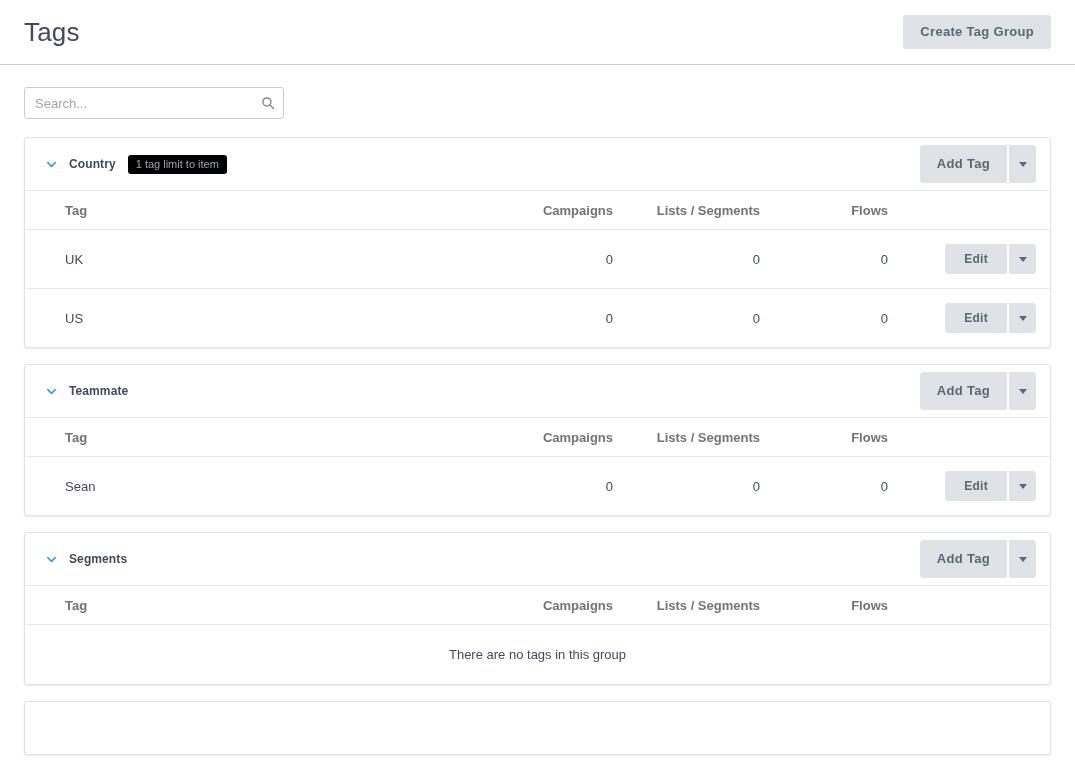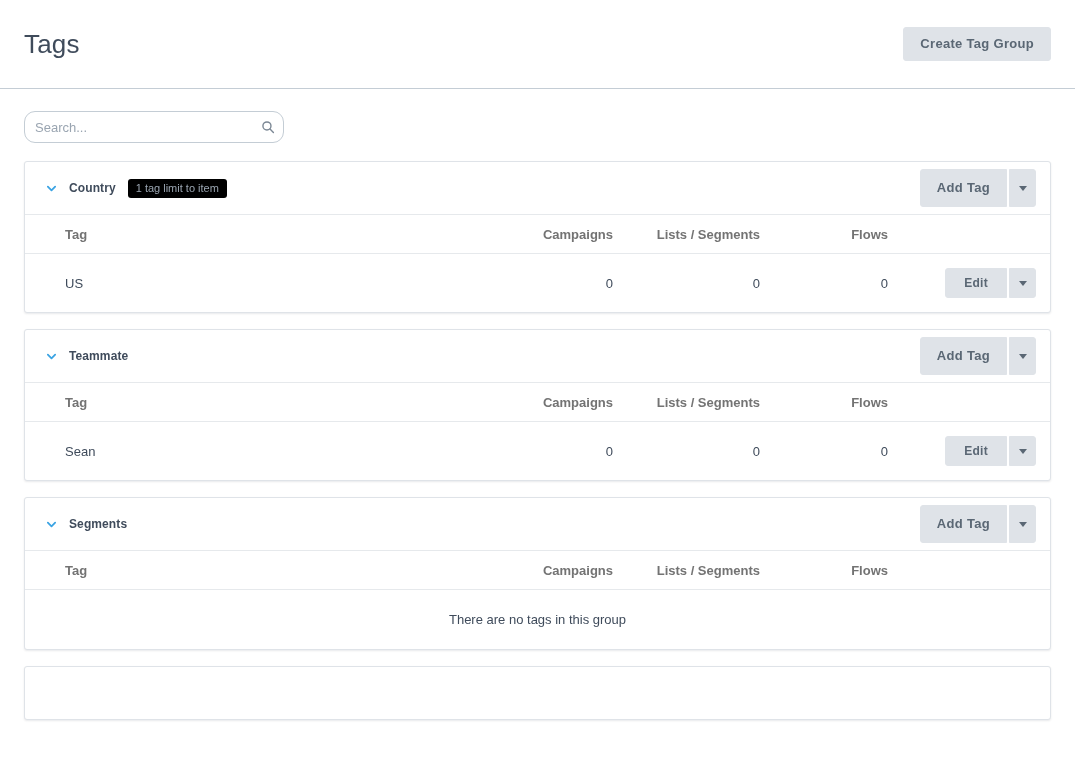--- a/index.html
+++ b/index.html
@@ -7,21 +7,21 @@
     margin: 0; padding: 0;
     width: 1075px; height: 779px;
     background: #ffffff;
     font-family: "Liberation Sans", sans-serif;
     color: #3f4b5b;
     overflow: hidden;
   }
 
   
   .page-header {
-    height: 89px;
+    height: 65px;
     border-bottom: 1px solid #c4cdd5;
     display: flex;
     align-items: center;
     justify-content: space-between;
     padding: 0 24px 0 24px;
     position: relative;
   }
   .page-title {
     font-size: 26px;
     font-weight: 400;
@@ -55,21 +55,21 @@
   }
   .search-box {
     position: relative;
     width: 260px;
     height: 32px;
   }
   .search-input {
     width: 100%;
     height: 32px;
     border: 1px solid #c4cdd5;
-    border-radius: 11px;
+    border-radius: 3px;
     padding: 0 28px 0 10px;
     font-family: "Liberation Sans", sans-serif;
     font-size: 13px;
     color: #3f4b5b;
     background: #fff;
     outline: none;
   }
   .search-input::placeholder { color: #9aa5b1; }
   .search-icon {
     position: absolute;
@@ -225,20 +225,30 @@
         <thead>
           <tr>
             <th class="col-tag">Tag</th>
             <th class="col-num">Campaigns</th>
             <th class="col-num2">Lists / Segments</th>
             <th class="col-num3">Flows</th>
             <th class="col-act"></th>
           </tr>
         </thead>
         <tbody>
+          <tr>
+            <td class="col-tag">UK</td>
+            <td class="col-num">0</td>
+            <td class="col-num2">0</td>
+            <td class="col-num3">0</td>
+            <td class="col-act"><div class="split-btn">
+                <button class="btn btn-sm btn-edit btn-main">Edit</button>
+                <button class="btn btn-sm btn-caret"><span class="caret"></span></button>
+              </div></td>
+          </tr>
           <tr>
             <td class="col-tag">US</td>
             <td class="col-num">0</td>
             <td class="col-num2">0</td>
             <td class="col-num3">0</td>
             <td class="col-act"><div class="split-btn">
                 <button class="btn btn-sm btn-edit btn-main">Edit</button>
                 <button class="btn btn-sm btn-caret"><span class="caret"></span></button>
               </div></td>
           </tr>

